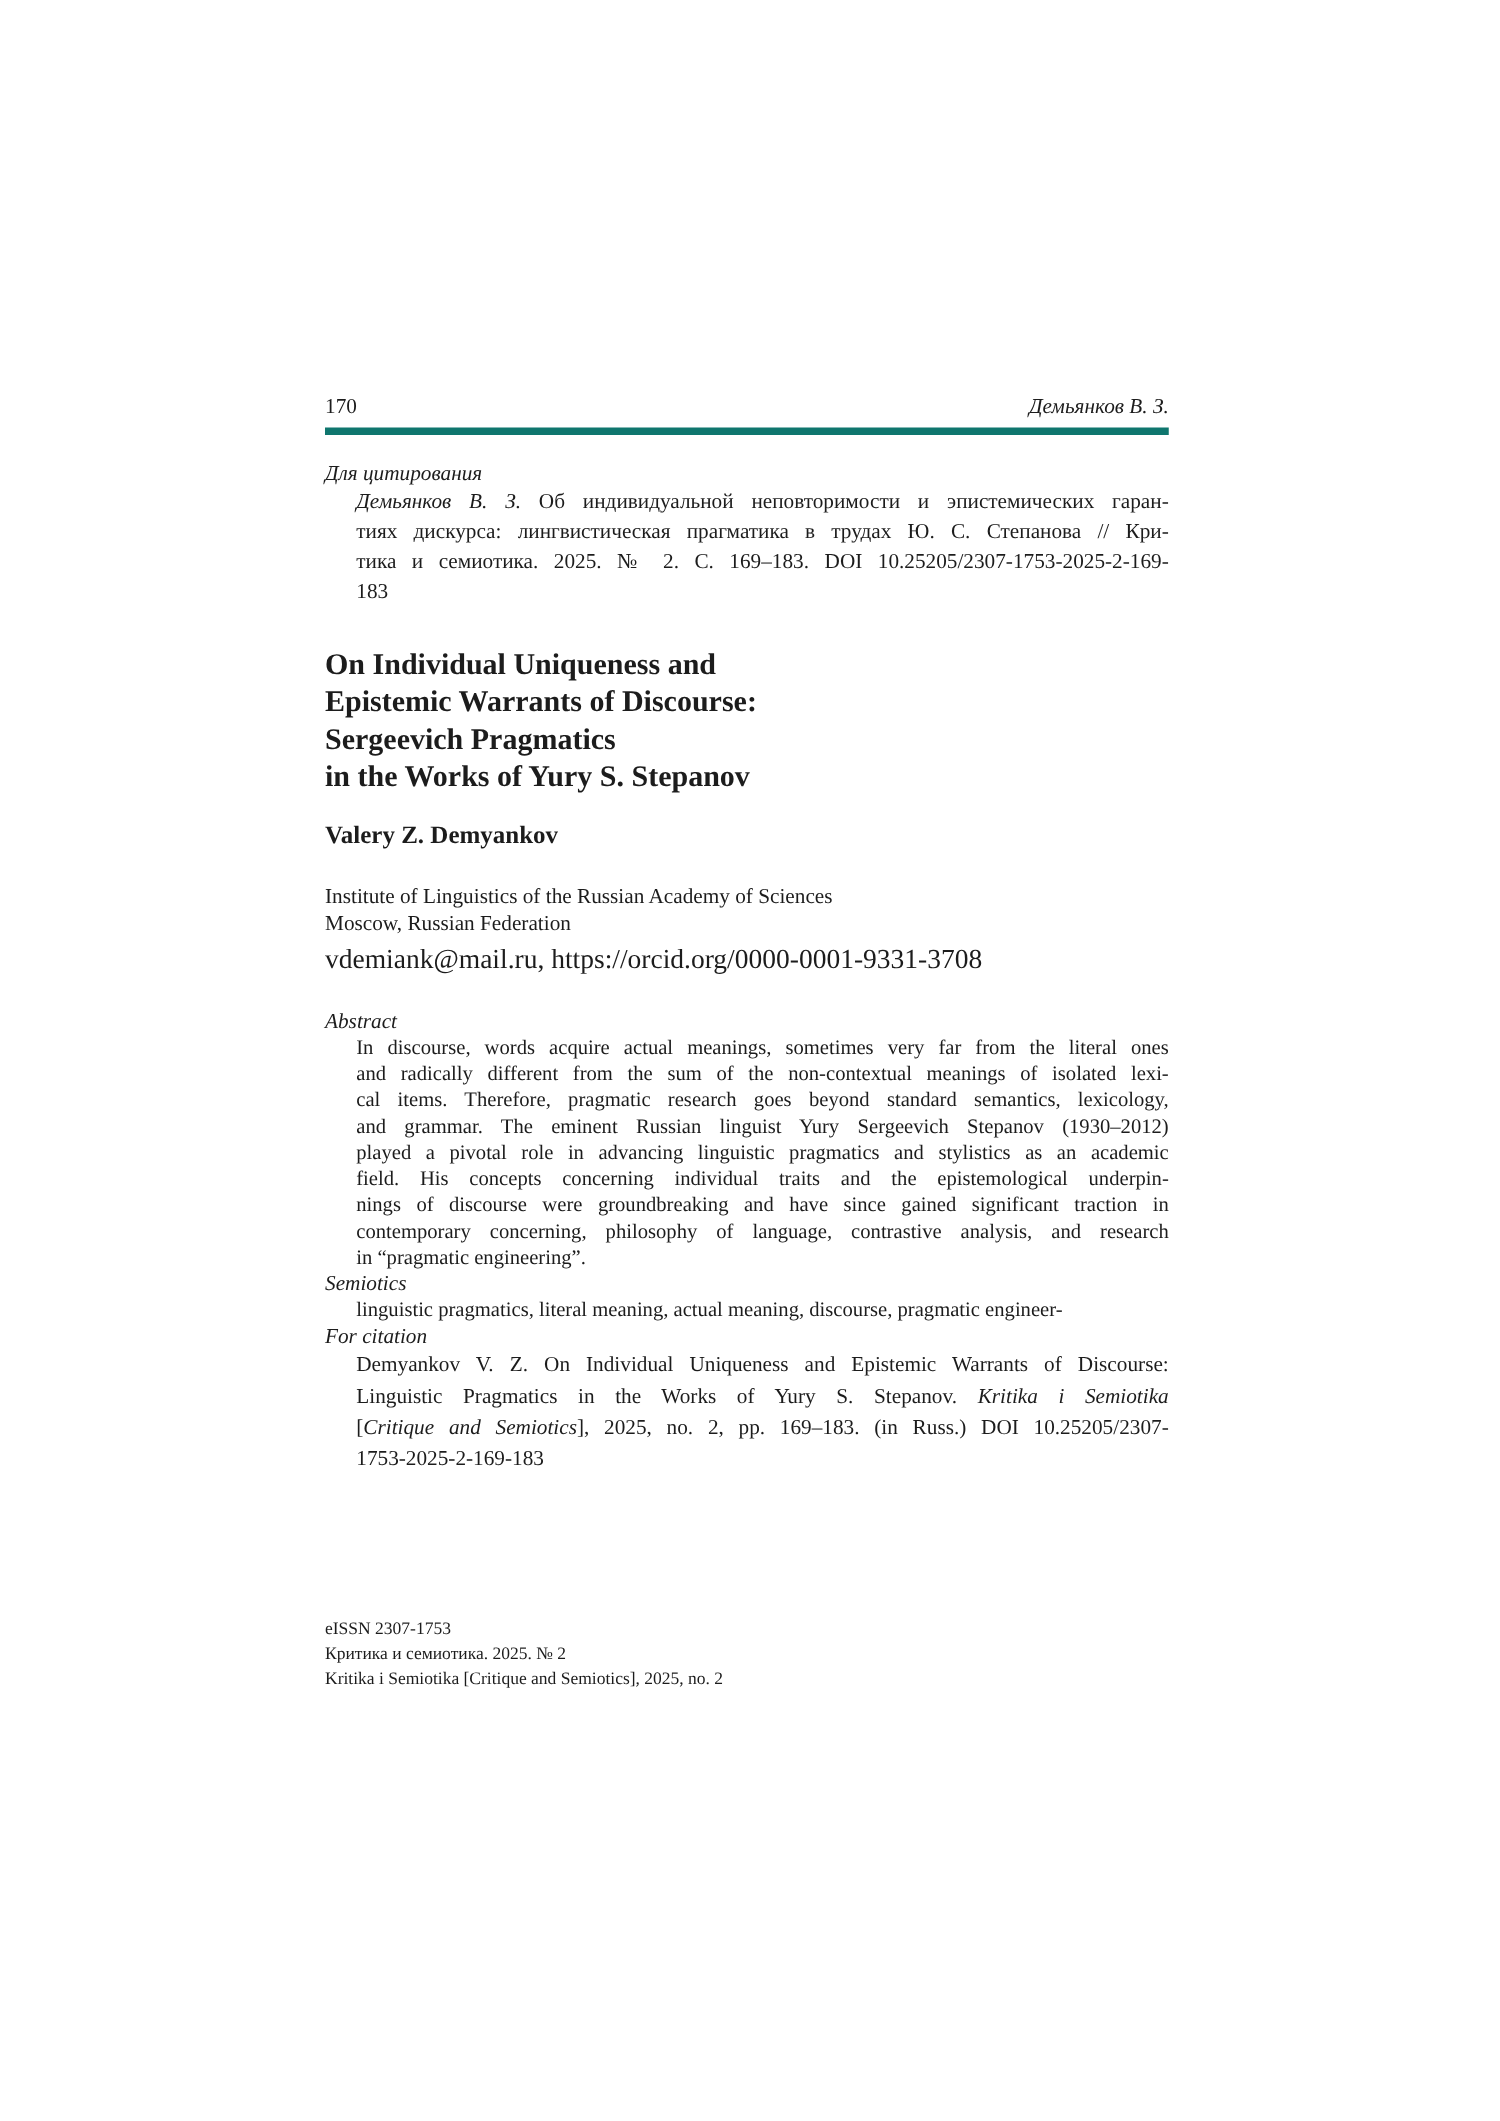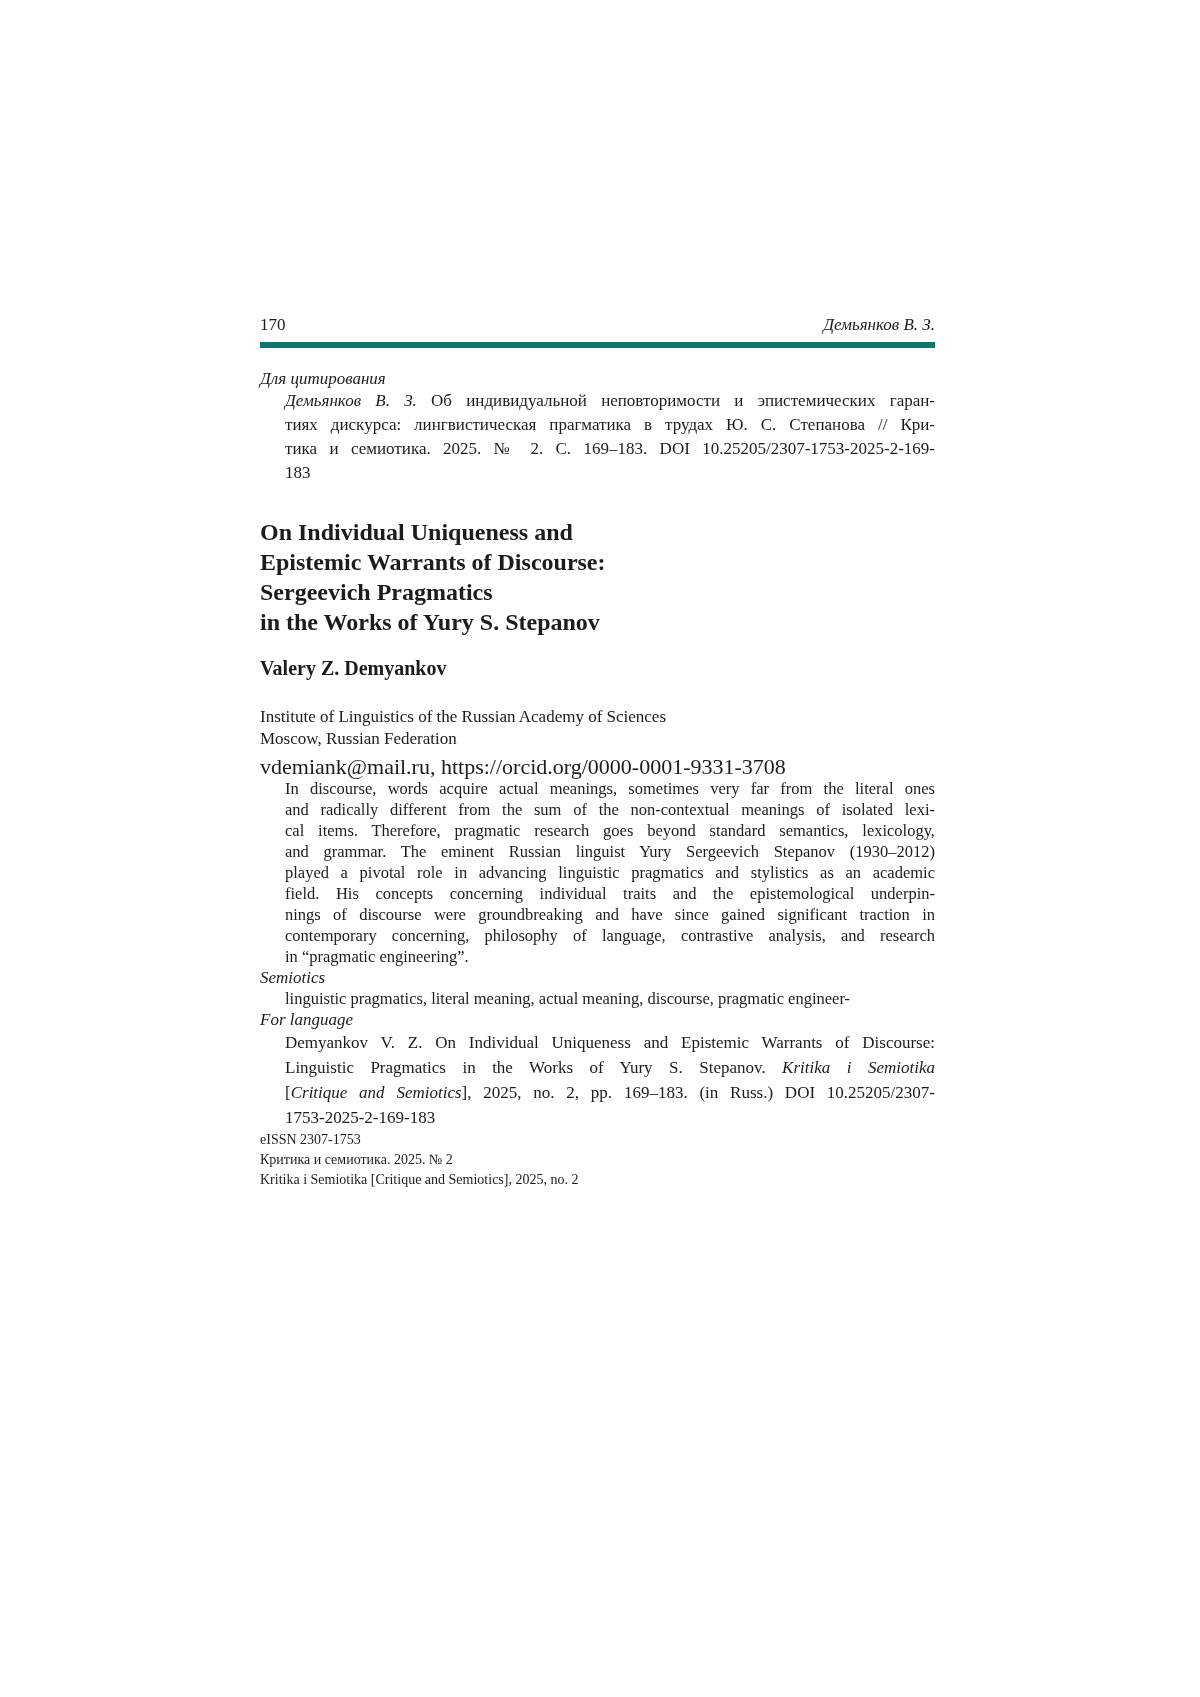--- a/index.html
+++ b/index.html
@@ -75,20 +75,21 @@
     font-size: 17px;
   }
   .affiliation .ln { line-height: 22px; }
   .contact {
     margin-top: 6px;
     font-size: 22px;
     line-height: 22px;
   }
   
   .footer {
+    margin-top: 115px;
     font-size: 14px;
   }
   .footer .ln { line-height: 20px; }
 </style>
 </head>
 <body>
 
 <div class="content">
 
   <div class="pagehead">
@@ -113,38 +114,39 @@
 
   <div class="author">Valery Z. Demyankov</div>
 
   <div class="affiliation">
       <div class="ln">Institute of Linguistics of the Russian Academy of Sciences</div>
       <div class="ln">Moscow, Russian Federation</div>
     </div>
 
   <div class="contact">vdemiank@mail.ru, https://orcid.org/0000-0001-9331-3708</div>
 
+  <div class="label lbl-abstract">Abstract</div>
   <div class="jpara abstract-body">
       <div class="ln">In discourse, words acquire actual meanings, sometimes very far from the literal ones</div>
       <div class="ln">and radically different from the sum of the non-contextual meanings of isolated lexi-</div>
       <div class="ln">cal items. Therefore, pragmatic research goes beyond standard semantics, lexicology,</div>
       <div class="ln">and grammar. The eminent Russian linguist Yury Sergeevich Stepanov (1930–2012)</div>
       <div class="ln">played a pivotal role in advancing linguistic pragmatics and stylistics as an academic</div>
       <div class="ln">field. His concepts concerning individual traits and the epistemological underpin-</div>
       <div class="ln">nings of discourse were groundbreaking and have since gained significant traction in</div>
       <div class="ln">contemporary concerning, philosophy of language, contrastive analysis, and research</div>
       <div class="ln">in “pragmatic engineering”.</div>
     </div>
 
   <div class="label">Semiotics</div>
   <div class="jpara keywords-body">
       <div class="ln">linguistic pragmatics, literal meaning, actual meaning, discourse, pragmatic engineer-</div>
     </div>
 
-  <div class="label">For language</div>
+  <div class="label">For citation</div>
   <div class="jpara cite-en">
       <div class="ln">Demyankov V. Z. On Individual Uniqueness and Epistemic Warrants of Discourse:</div>
       <div class="ln"><span>Linguistic Pragmatics in the Works of Yury S. Stepanov. </span><span class="it">Kritika i Semiotika</span></div>
       <div class="ln"><span>[</span><span class="it">Critique and Semiotics</span><span>], 2025, no. 2, pp. 169–183. (in Russ.) DOI 10.25205/2307-</span></div>
       <div class="ln">1753-2025-2-169-183</div>
     </div>
 
   <div class="footer">
       <div class="ln">eISSN 2307-1753</div>
       <div class="ln">Критика и семиотика. 2025. № 2</div>

